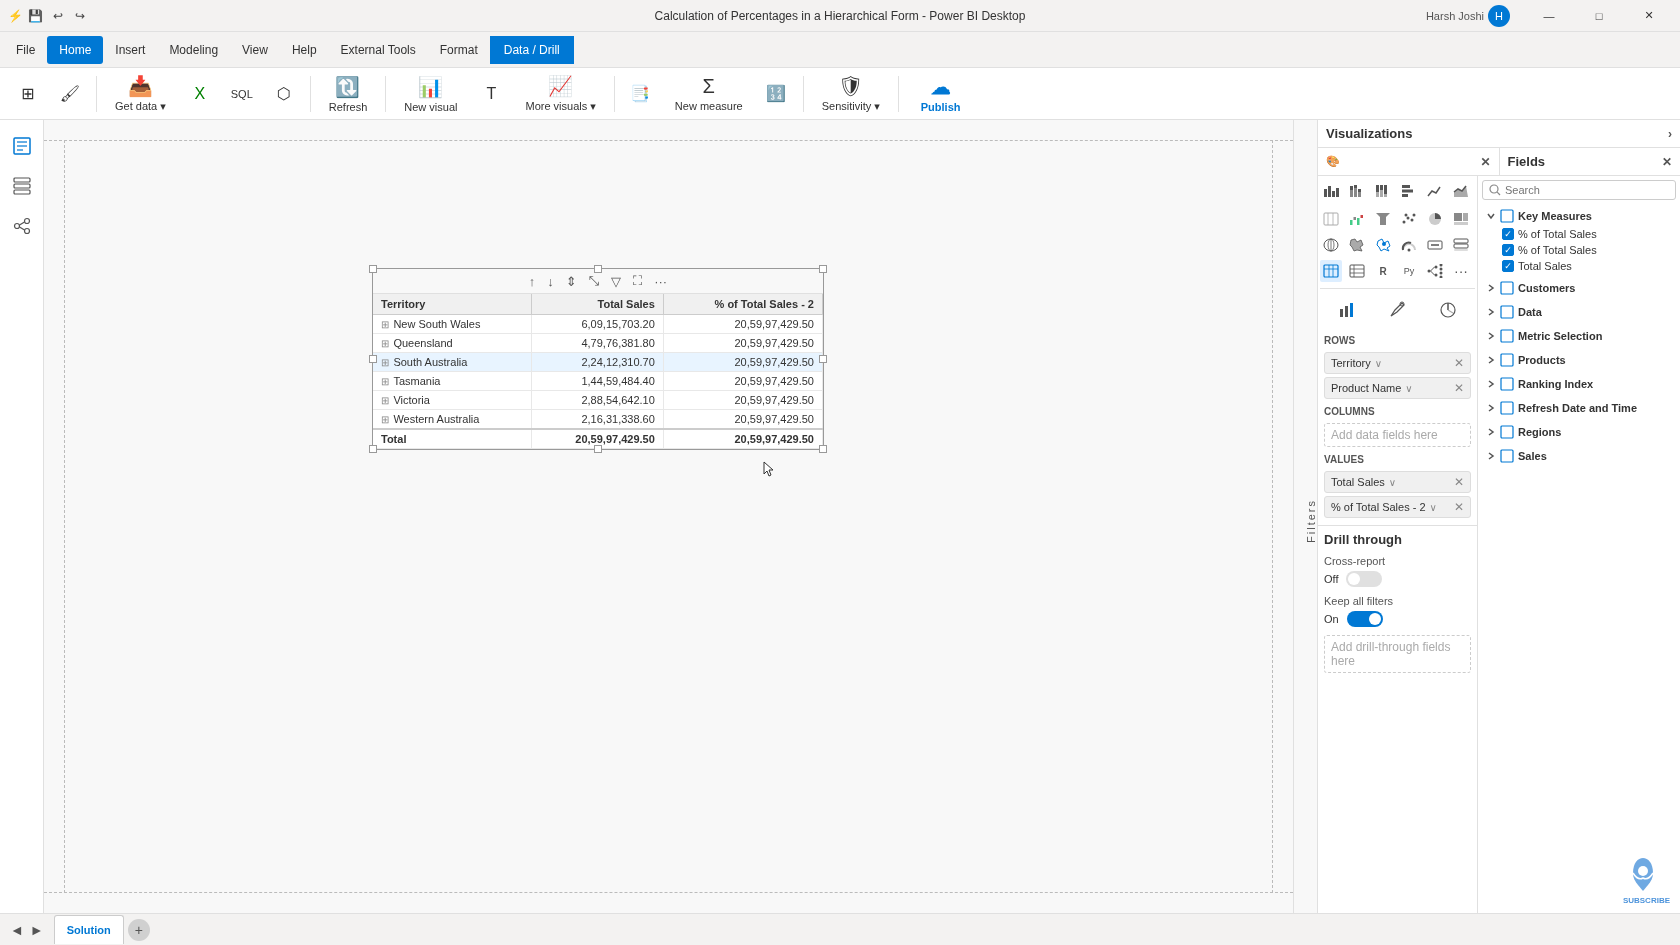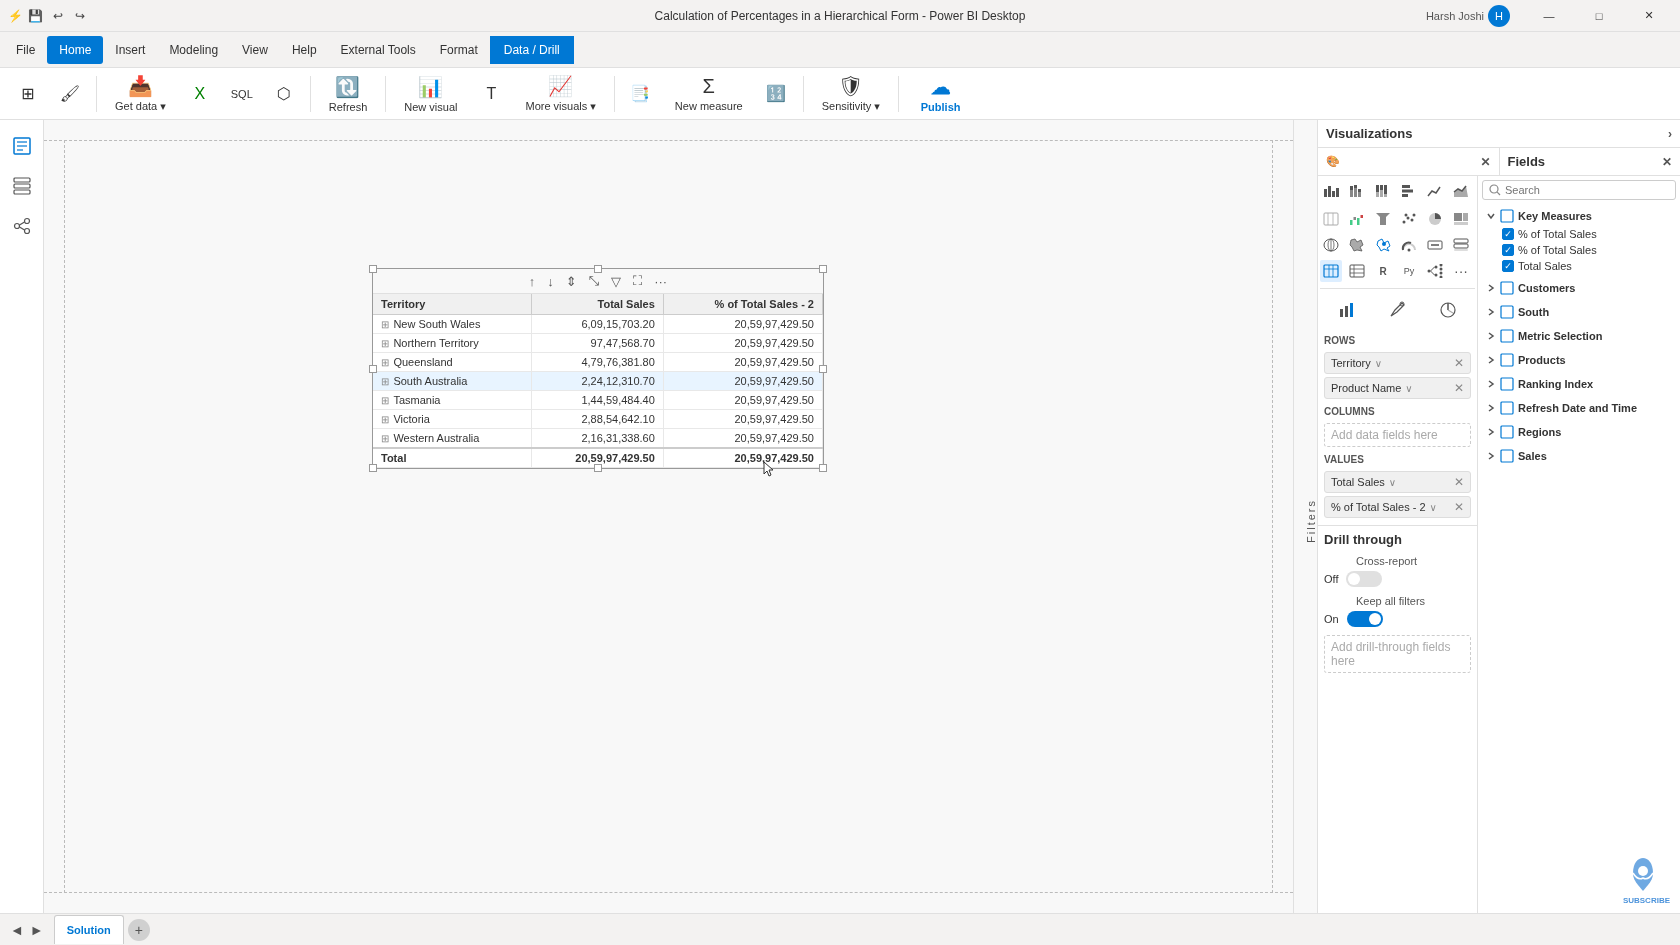--- a/index.html
+++ b/index.html
@@ -307,21 +307,21 @@
       border-radius: 3px;
       padding: 4px 6px;
       font-size: 12px;
       color: #aaa;
       margin-bottom: 3px;
     }
 
     
     .drill-section { padding: 6px; border-top: 1px solid #e0e0e0; font-size: 11px; }
     .drill-title { font-weight: 700; font-size: 13px; margin-bottom: 8px; color: #333; }
-    .drill-sub-title { font-size: 11px; color: #555; margin-bottom: 4px; margin-left: 32px; }
+    .drill-sub-title { font-size: 11px; color: #555; margin-bottom: 4px; }
     .toggle-row { display: flex; align-items: center; gap: 8px; margin-bottom: 8px; }
     .toggle-label { font-size: 11px; color: #333; }
     .toggle {
       width: 36px;
       height: 16px;
       border-radius: 8px;
       background: #e0e0e0;
       position: relative;
       cursor: pointer;
     }
@@ -571,25 +571,20 @@
             <tr>
               <th>Territory</th>
               <th class="num">Total Sales</th>
               <th class="num">% of Total Sales - 2</th>
             </tr>
           </thead>
           <tbody>
             <tr>
               <td><span class="expand-icon">⊞</span>New South Wales</td>
               <td class="num">6,09,15,703.20</td>
-              <td class="num">20,59,97,429.50</td>
-            </tr>
-            <tr>
-              <td><span class="expand-icon">⊞</span>Northern Territory</td>
-              <td class="num">97,47,568.70</td>
               <td class="num">20,59,97,429.50</td>
             </tr>
             <tr>
               <td><span class="expand-icon">⊞</span>Queensland</td>
               <td class="num">4,79,76,381.80</td>
               <td class="num">20,59,97,429.50</td>
             </tr>
             <tr class="selected">
               <td><span class="expand-icon">⊞</span>South Australia</td>
               <td class="num">2,24,12,310.70</td>
@@ -942,21 +937,21 @@
           </div>
         </div>
         <div class="field-group">
           <div class="field-group-header">
             <svg width="10" height="10" viewBox="0 0 10 10">
                 <polyline points="3,2 7,5 3,8" fill="none" stroke="#555" stroke-width="1.5"></polyline>
               </svg>
             <svg width="14" height="14" viewBox="0 0 14 14">
                 <rect x="1" y="1" width="12" height="12" rx="1" fill="none" stroke="#0078d4" stroke-width="1.2"></rect>
               </svg>
-            <span>South</span>
+            <span>Data</span>
           </div>
         </div>
         <div class="field-group">
           <div class="field-group-header">
             <svg width="10" height="10" viewBox="0 0 10 10">
                 <polyline points="3,2 7,5 3,8" fill="none" stroke="#555" stroke-width="1.5"></polyline>
               </svg>
             <svg width="14" height="14" viewBox="0 0 14 14">
                 <rect x="1" y="1" width="12" height="12" rx="1" fill="none" stroke="#0078d4" stroke-width="1.2"></rect>
               </svg>

